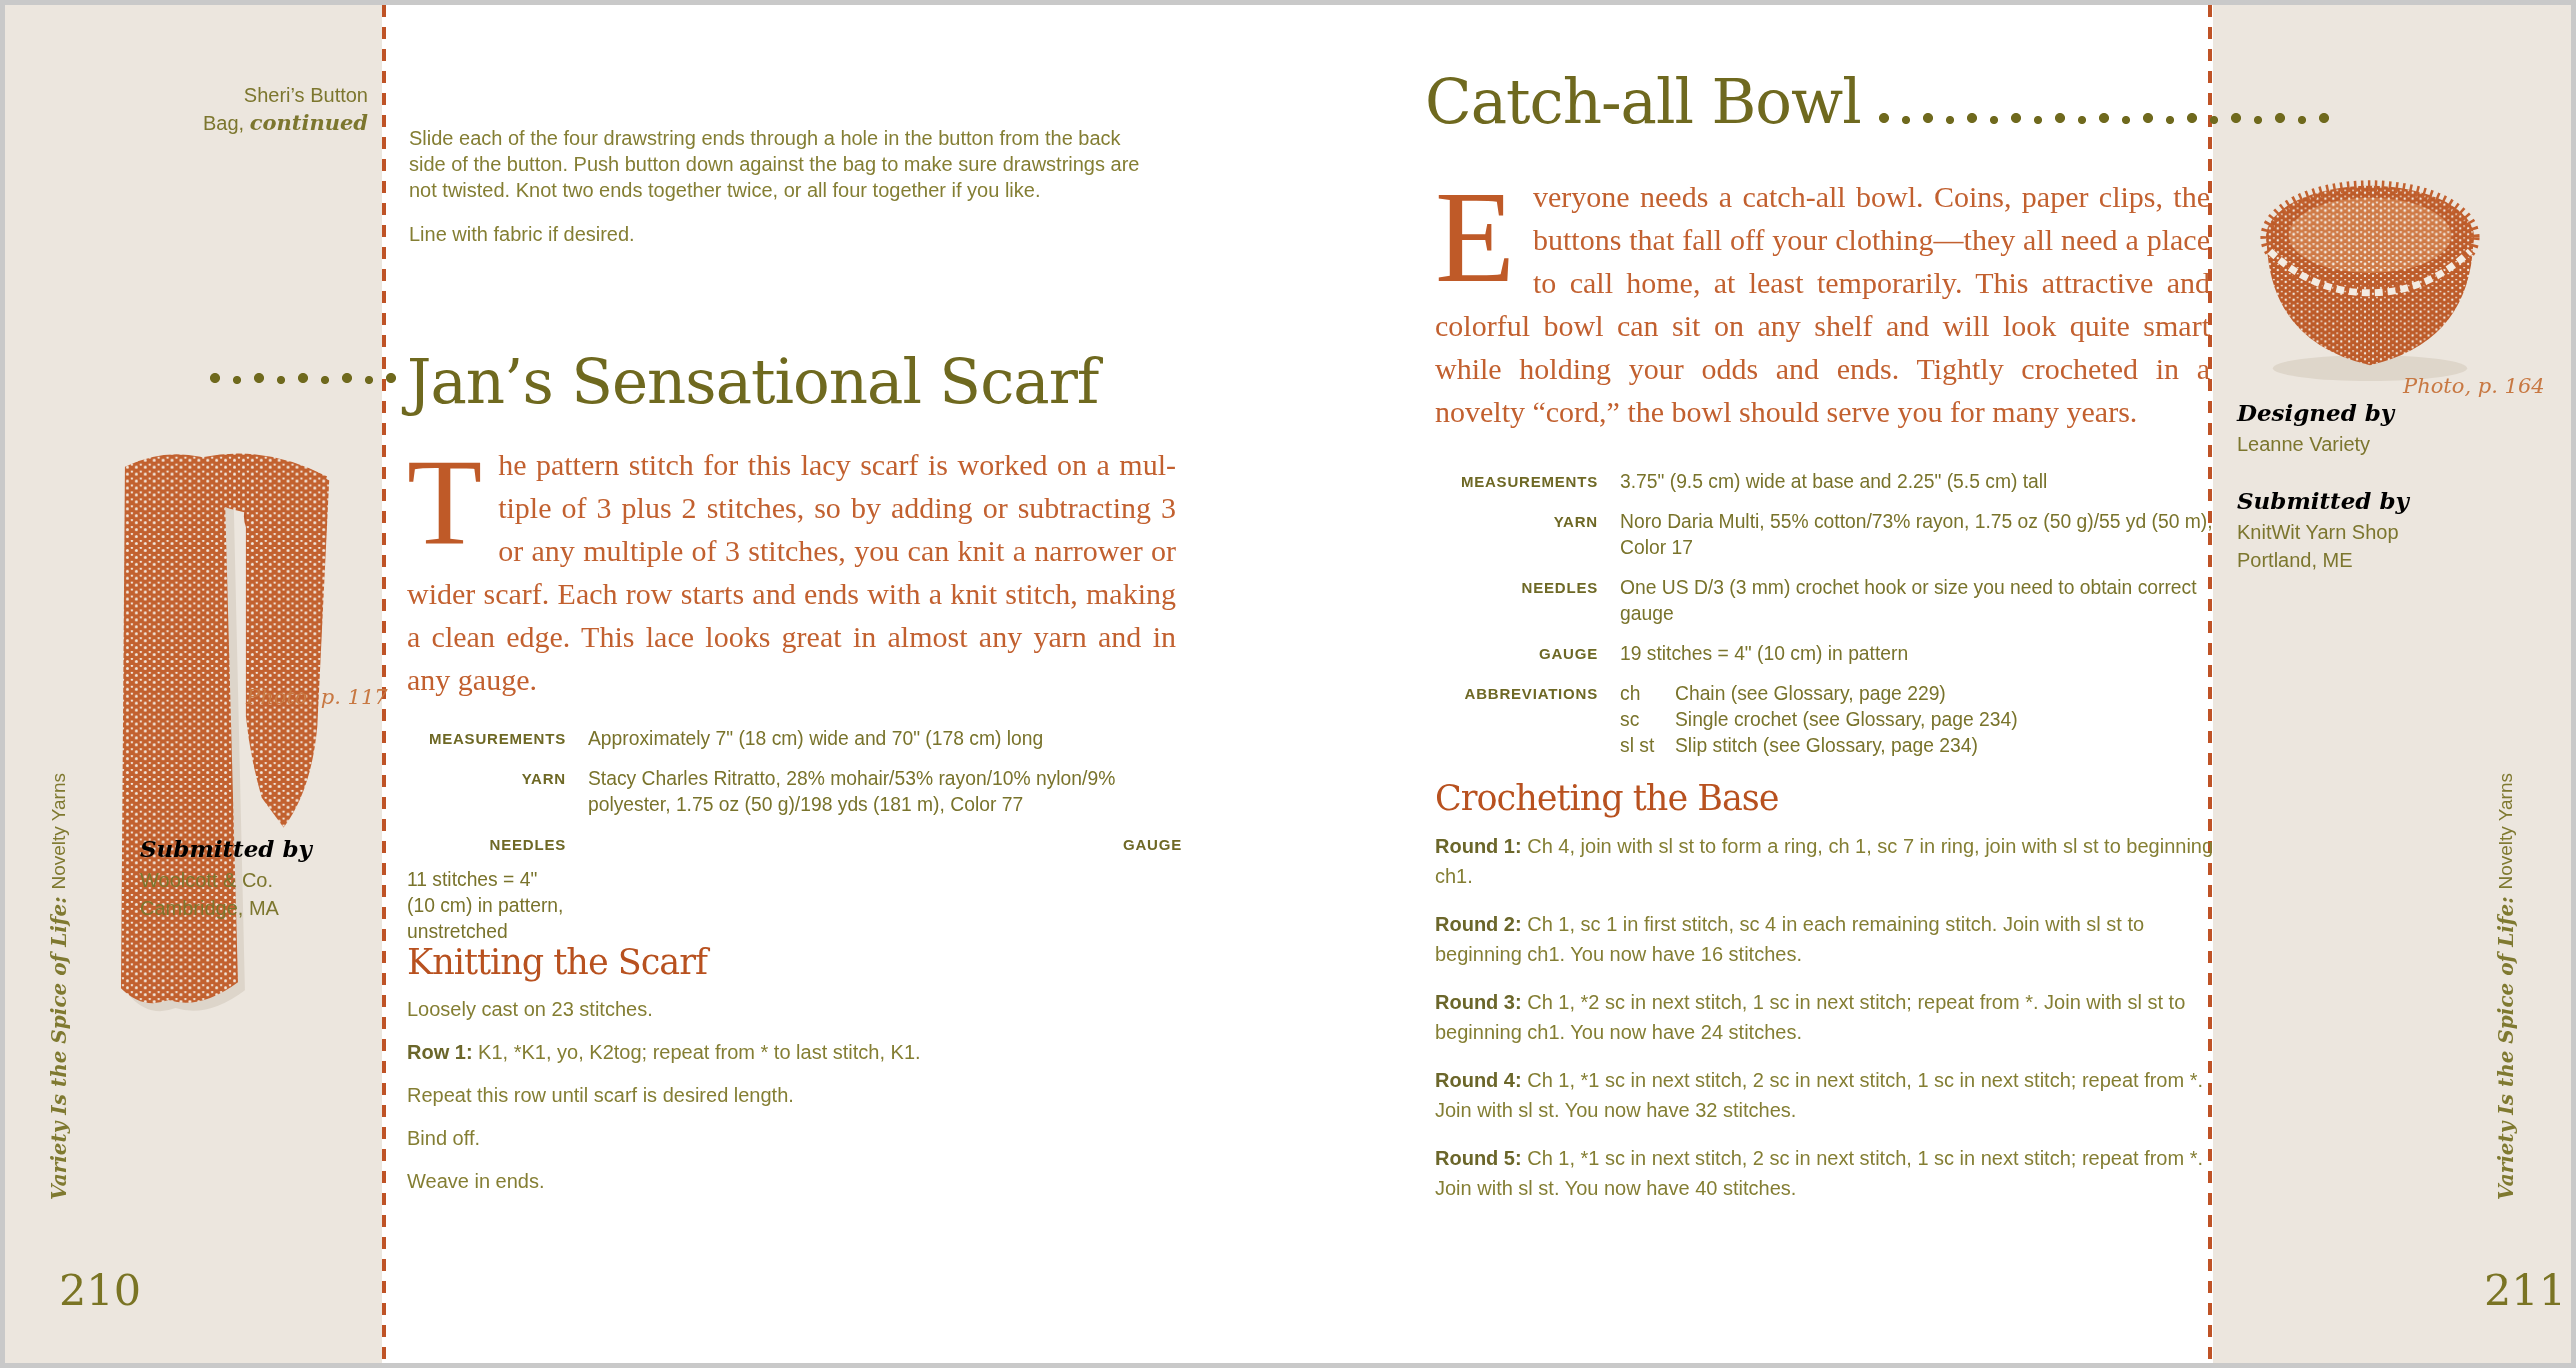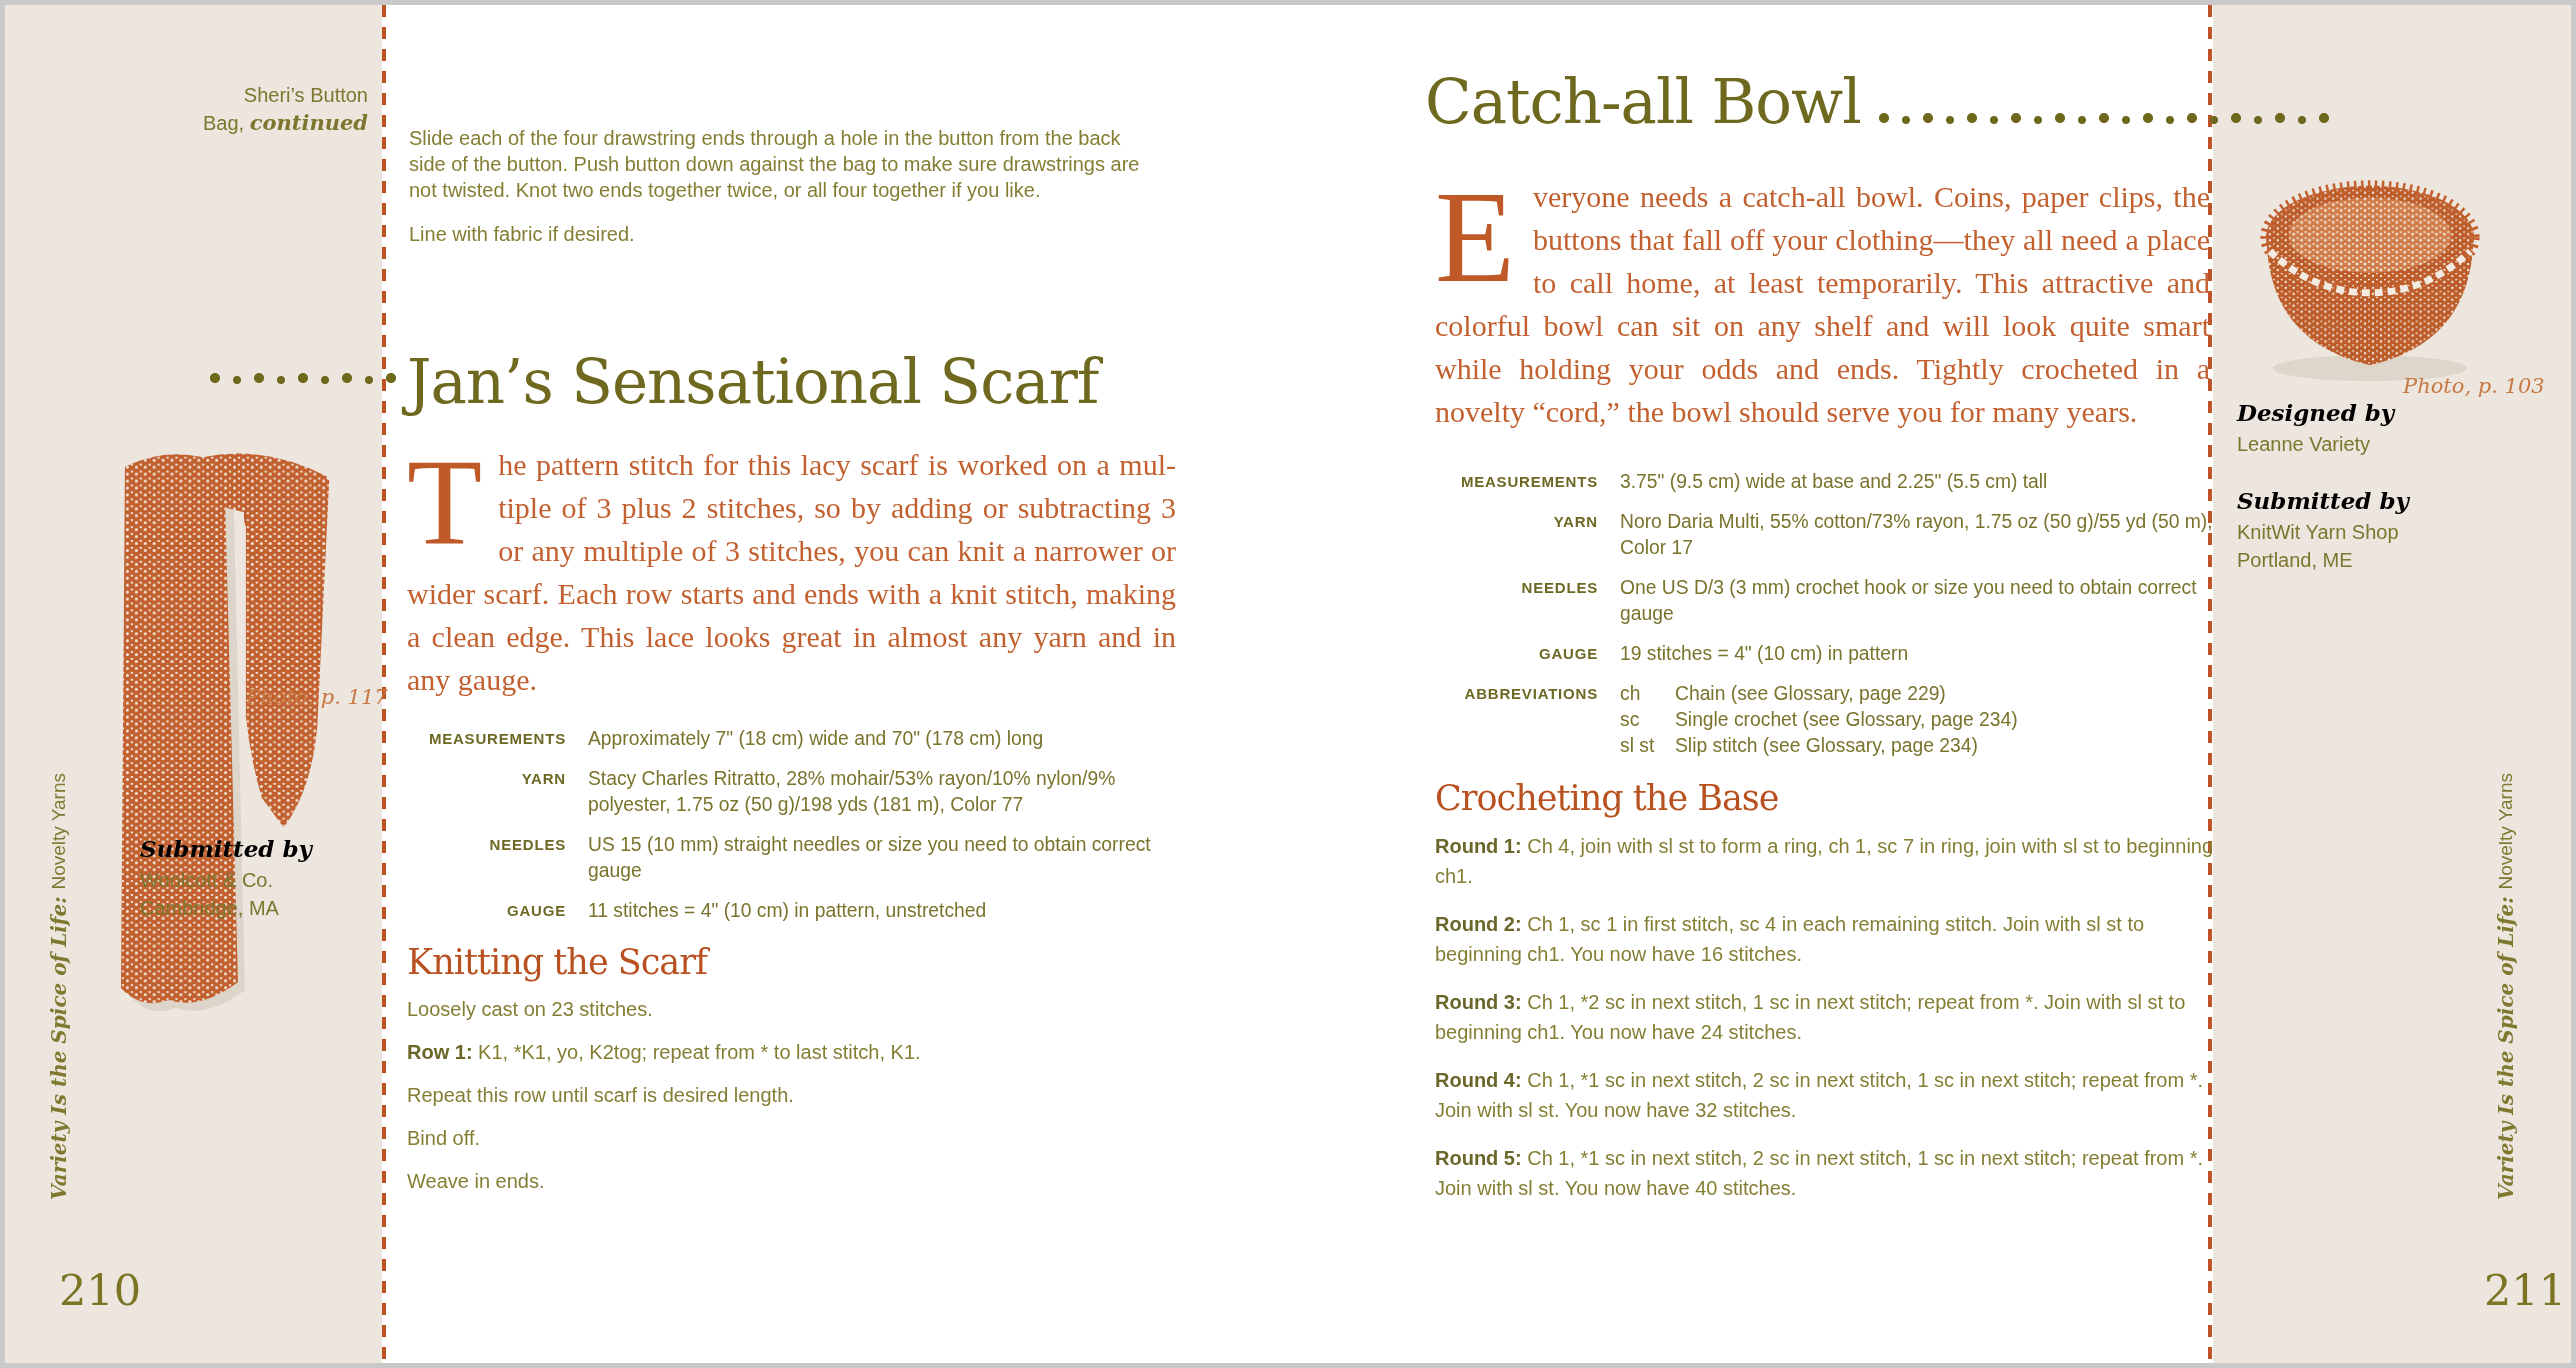--- a/index.html
+++ b/index.html
@@ -127,21 +127,20 @@
       <div>Cambridge, MA</div>
     </div>
   </div>
 
   <div class="abs specs" style="left:402px;top:721px;grid-template-columns:159px 594px;">
     <div class="label">MEASUREMENTS</div>
     <div class="value">Approximately 7" (18 cm) wide and 70" (178 cm) long</div>
     <div class="label">YARN</div>
     <div class="value">Stacy Charles Ritratto, 28% mohair/53% rayon/10% nylon/9% polyester, 1.75 oz (50 g)/198 yds (181 m), Color 77</div>
     <div class="label">NEEDLES</div>
-    <div class="value">US 15 (10 mm) straight needles or size you need to obtain correct gauge</div>
     <div class="label">GAUGE</div>
     <div class="value">11 stitches = 4" (10 cm) in pattern, unstretched</div>
   </div>
 
   <div class="abs section-head" style="left:402px;top:937px;">Knitting the Scarf</div>
 
   <div class="abs sans-body instr" style="left:402px;top:991px;width:773px;">
     <p><span class="bold-label"></span><span>Loosely cast on 23 stitches.</span></p>
     <p><span class="bold-label">Row 1:</span><span> K1, *K1, yo, K2tog; repeat from * to last stitch, K1.</span></p>
     <p><span class="bold-label"></span><span>Repeat this row until scarf is desired length.</span></p>
@@ -183,21 +182,21 @@
       <path d="M15,92 Q20,190 119,213 Q218,190 223,92 Q170,132 119,130 Q68,132 15,92 Z" fill="url(#crochetD)"></path>
 
       <ellipse cx="119" cy="84" rx="105" ry="52" fill="url(#crochetD)"></ellipse>
       <ellipse cx="119" cy="82" rx="82" ry="38" fill="url(#crochetL)"></ellipse>
 
       <ellipse cx="119" cy="84" rx="105" ry="52" fill="none" stroke="#c2612f" stroke-width="11" stroke-dasharray="2.5 4.5"></ellipse>
 
       <path d="M18,98 Q62,140 119,140 Q176,140 220,98" stroke="#f3ebe2" stroke-width="7" fill="none" stroke-dasharray="8 5"></path>
     </svg>
   </div>
-  <div class="abs caption" style="left:2398px;top:369px;">Photo, p. 103</div>
+  <div class="abs caption" style="left:2398px;top:369px;">Photo, p. 164</div>
 
   <div class="abs" style="left:2232px;top:394px;width:228px;">
     <div class="script credit-label">Designed by</div>
     <div class="credit-lines">
       <div>Leanne Variety</div>
     </div>
   </div>
 
   <div class="abs" style="left:2232px;top:482px;width:228px;">
     <div class="script credit-label">Submitted by</div>

